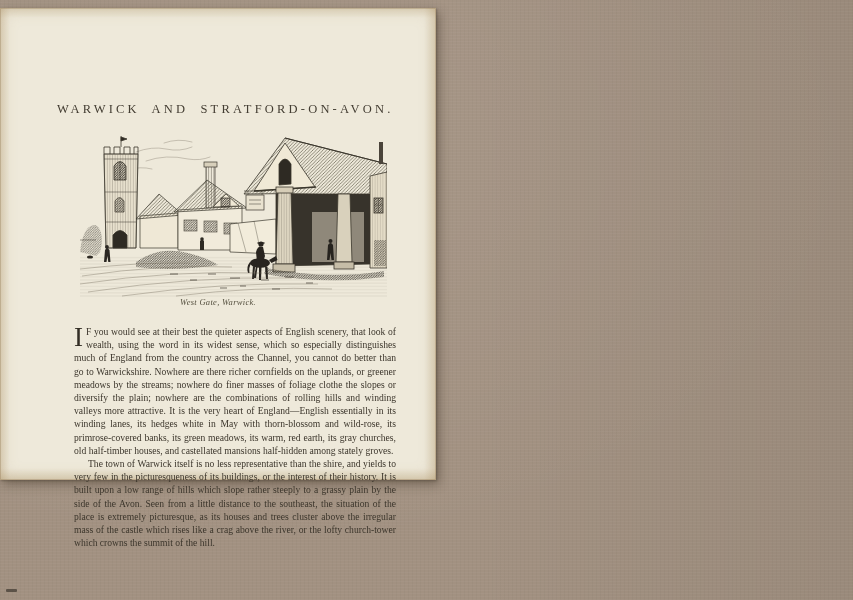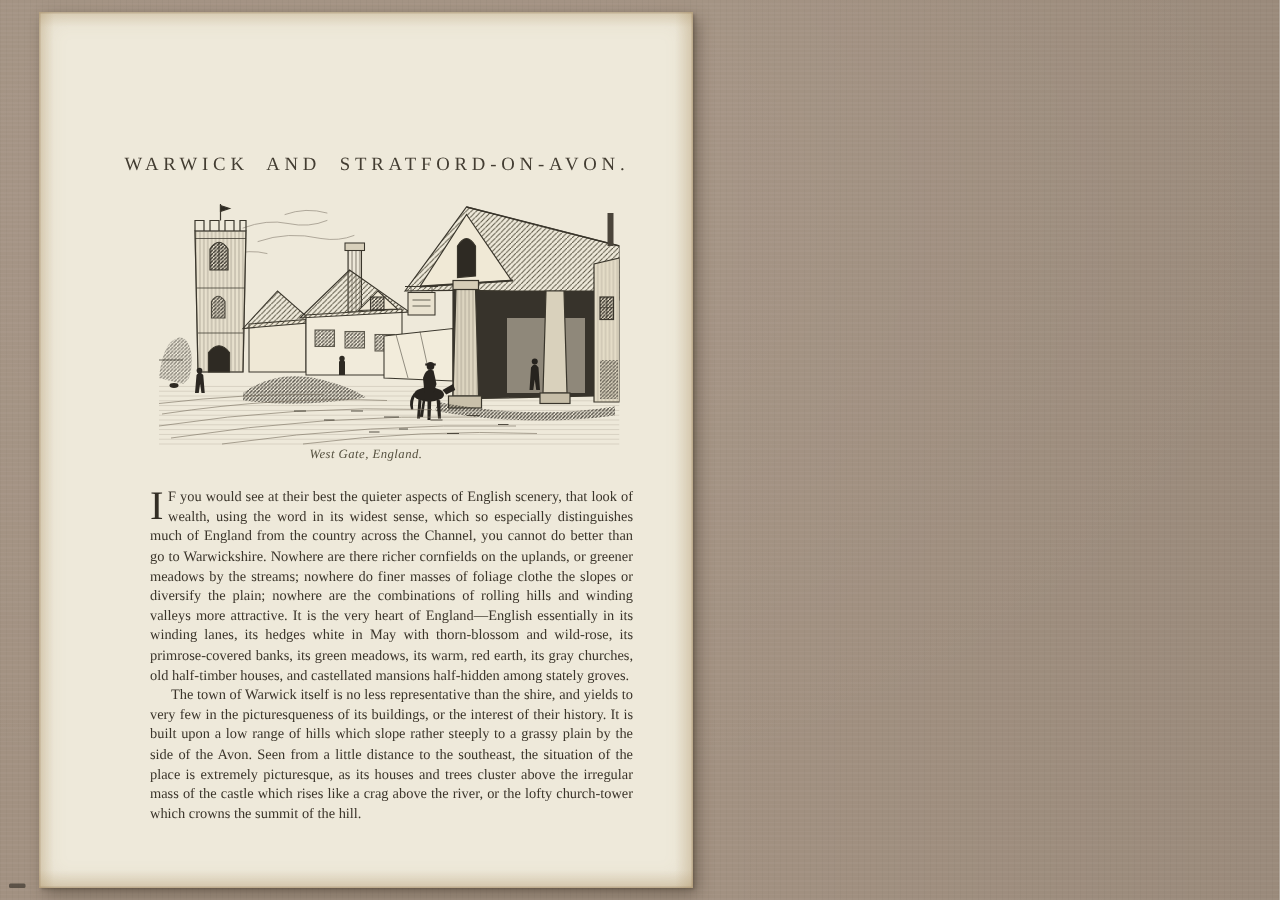--- a/index.html
+++ b/index.html
@@ -14,21 +14,21 @@
       repeating-linear-gradient(0deg, rgba(255,255,255,.03) 0 1px, rgba(0,0,0,0) 1px 3px),
       repeating-linear-gradient(90deg, rgba(0,0,0,.025) 0 1px, rgba(0,0,0,0) 1px 4px),
       radial-gradient(900px 600px at 30% 25%, rgba(255,255,255,.05), rgba(0,0,0,0) 70%),
       linear-gradient(to right, rgba(0,0,0,0) 55%, rgba(0,0,0,.05));
   }
   .corner-mark{
     position:absolute;left:6px;top:589px;width:11px;height:3px;
     background:rgba(45,40,34,.6);border-radius:1px;
   }
   .page{
-    position:absolute;left:26px;top:8px;width:436px;height:584px;
+    position:absolute;left:0;top:8px;width:436px;height:472px;
     background:
       linear-gradient(to right, rgba(176,150,106,.28), rgba(176,150,106,0) 10px),
       linear-gradient(to left, rgba(176,150,106,.30), rgba(176,150,106,0) 12px),
       linear-gradient(to bottom, rgba(176,150,106,.24), rgba(176,150,106,0) 10px),
       linear-gradient(to top, rgba(176,150,106,.30), rgba(176,150,106,0) 12px),
       #eee9da;
     box-shadow:
       inset 0 0 0 1px rgba(150,124,86,.35),
       inset 0 0 18px rgba(150,120,70,.22),
       3px 4px 10px rgba(60,48,35,.45),
@@ -185,21 +185,21 @@
           <path d="M42,168 Q142,154 238,156"></path>
           <path d="M96,168 Q176,158 252,161"></path>
           <path d="M0,141 Q60,134 110,135"></path>
         </g>
         <g stroke="#3b362c" stroke-width="0.8" opacity="0.85" fill="none">
           <path d="M128,146 h8 M150,150 h10 M181,152 h8 M205,149 h9 M226,155 h7 M160,158 h6 M192,161 h8 M140,160 h7 M110,152 h7 M90,146 h8"></path>
         </g>
       </svg>
     </figure>
 
-    <div class="caption">West Gate, England.</div>
+    <div class="caption">West Gate, Warwick.</div>
 
     <div class="bodytext">
       <p class="para"><span class="dropcap">I</span><span>F you would see at their best the quieter aspects of English scenery, that look of wealth, using the word in its widest sense, which so especially distinguishes much of England from the country across the Channel, you cannot do better than go to Warwickshire. Nowhere are there richer cornfields on the uplands, or greener meadows by the streams; nowhere do finer masses of foliage clothe the slopes or diversify the plain; nowhere are the combinations of rolling hills and winding valleys more attractive. It is the very heart of England—English essentially in its winding lanes, its hedges white in May with thorn-blossom and wild-rose, its primrose-covered banks, its green meadows, its warm, red earth, its gray churches, old half-timber houses, and castellated mansions half-hidden among stately groves.</span></p>
       <p class="para indent">The town of Warwick itself is no less representative than the shire, and yields to very few in the picturesqueness of its buildings, or the interest of their history. It is built upon a low range of hills which slope rather steeply to a grassy plain by the side of the Avon. Seen from a little distance to the southeast, the situation of the place is extremely picturesque, as its houses and trees cluster above the irregular mass of the castle which rises like a crag above the river, or the lofty church-tower which crowns the summit of the hill.</p>
     </div>
 
   </div>
 </div>
 
 </body></html>

